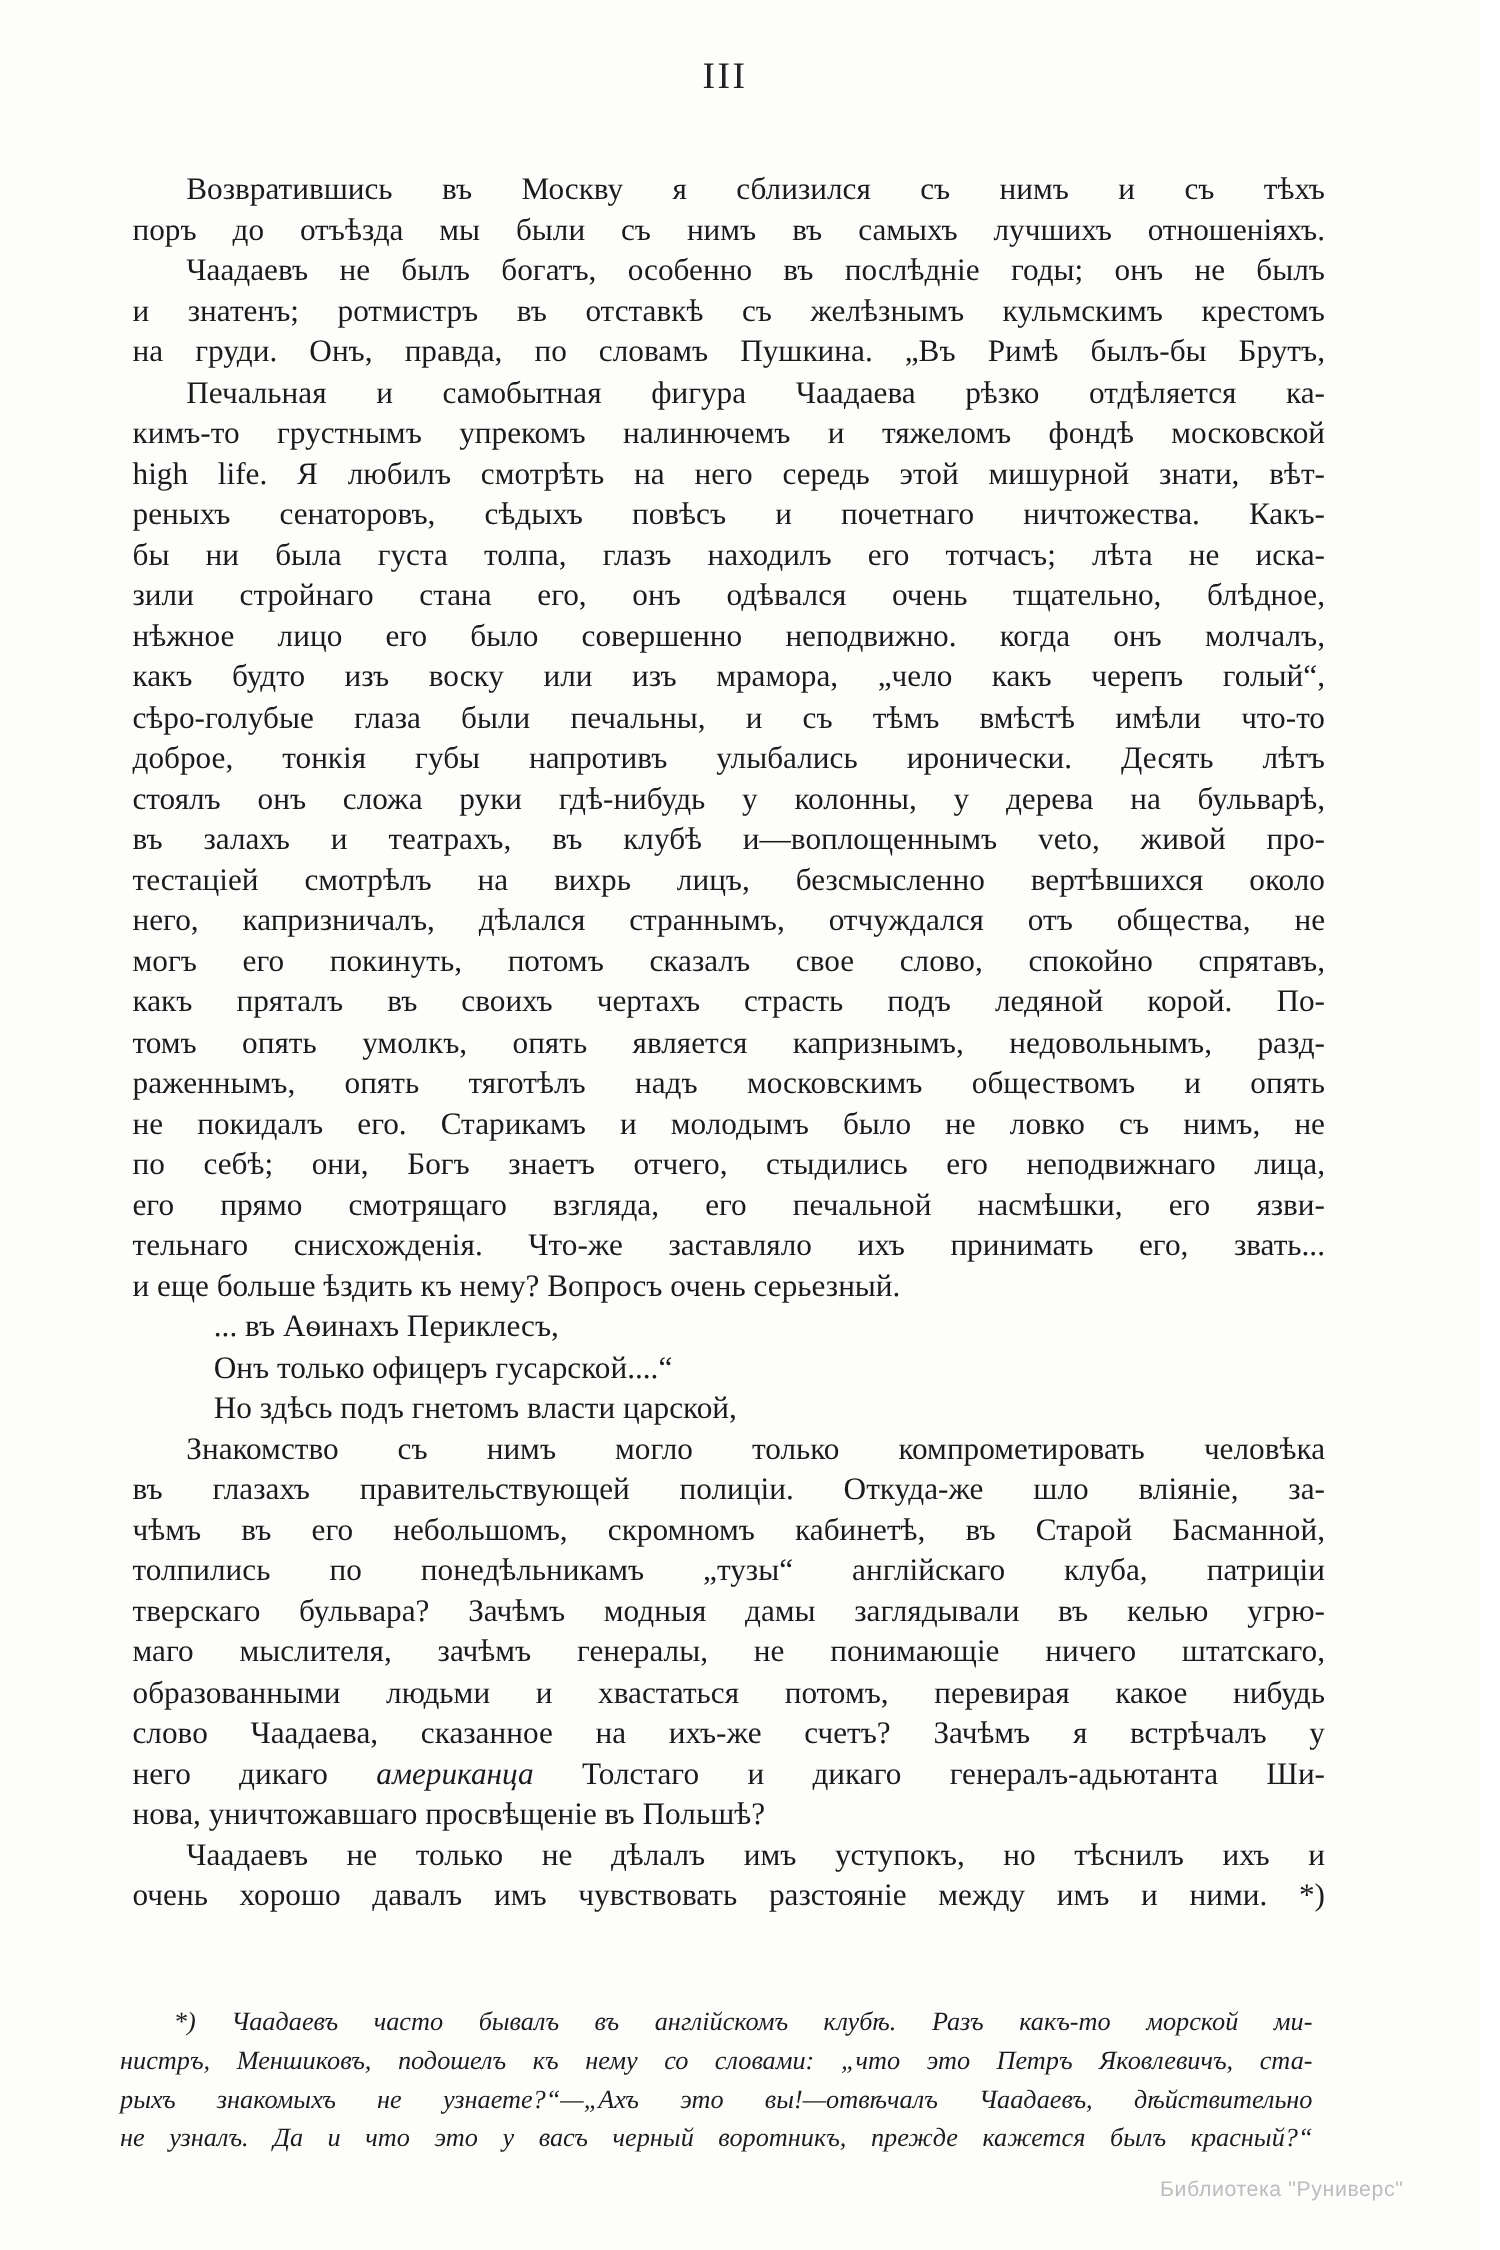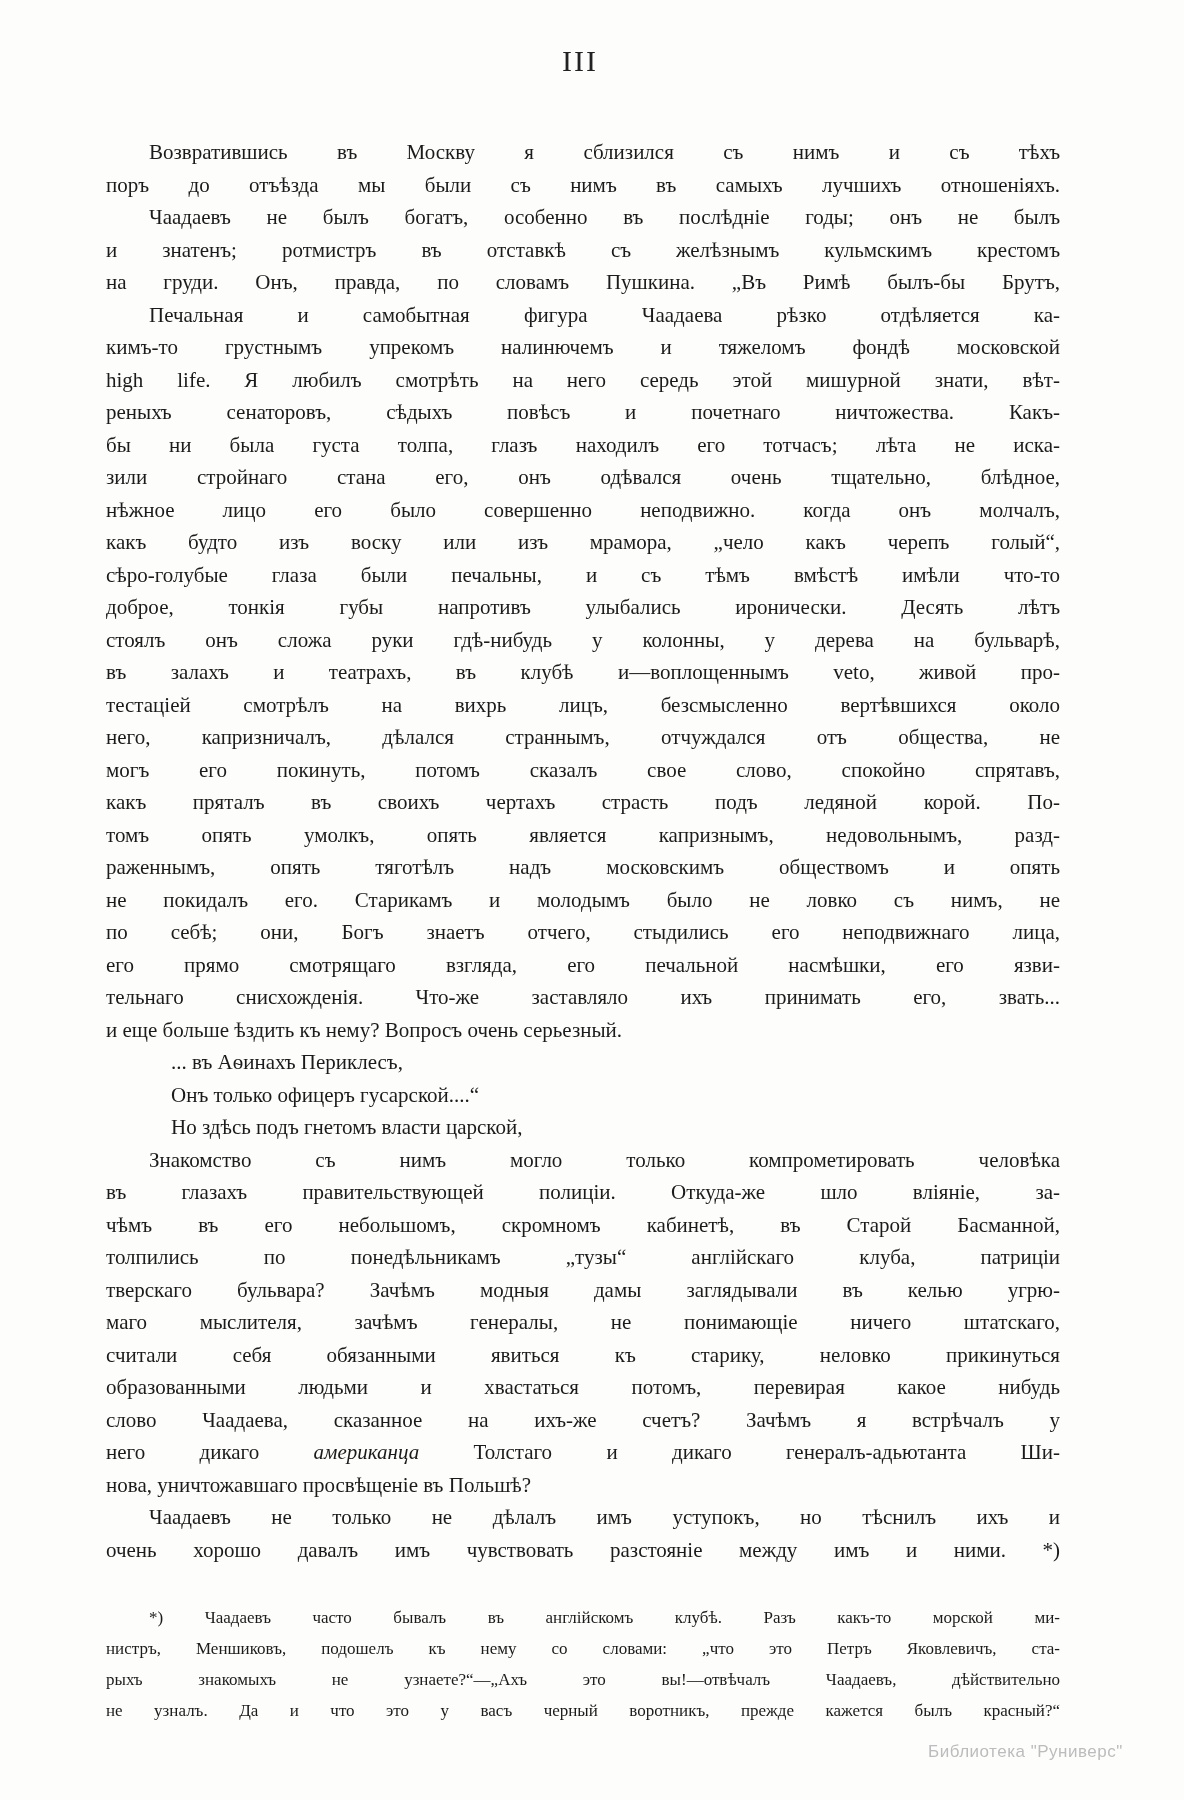--- a/index.html
+++ b/index.html
@@ -20,36 +20,37 @@
     text-align: center;
     font-size: 30px;
     letter-spacing: 2px;
     color: #222;
   }
   .text-body {
     position: absolute;
     left: 106px;
     top: 136px;
     width: 954px;
-    font-size: 21px;
+    font-size: 25px;
     line-height: 32.5px;
   }
   .para { margin: 0; }
   .poem { margin-left: 65px; }
   .line { white-space: normal; }
   .line.j { text-align: justify; text-align-last: justify; }
   .line.ind { text-indent: 43px; }
   .it { font-style: italic; }
   .footnote {
     position: absolute;
-    left: 106px;
+    left: 96px;
     top: 1602px;
     width: 954px;
-    font-size: 17px;
+    font-size: 21px;
     line-height: 31px;
+    font-style: italic;
   }
   .watermark {
     position: absolute;
     left: 928px;
     top: 1742px;
     font-family: "Liberation Sans", "DejaVu Sans", sans-serif;
     font-size: 17px;
     color: #bcbcbc;
     letter-spacing: 0.5px;
   }
@@ -100,21 +101,20 @@
         <div class="line">Онъ только офицеръ гусарской....“</div>
         <div class="line">Но здѣсь подъ гнетомъ власти царской,</div>
       </div>
       <div class="para">
         <div class="line j ind">Знакомство  съ  нимъ  могло только компрометировать человѣка</div>
         <div class="line j">въ глазахъ правительствующей полиціи. Откуда-же шло вліяніе, за-</div>
         <div class="line j">чѣмъ въ его небольшомъ, скромномъ кабинетѣ, въ Старой Басманной,</div>
         <div class="line j">толпились по понедѣльникамъ „тузы“ англійскаго клуба, патриціи</div>
         <div class="line j">тверскаго бульвара? Зачѣмъ модныя дамы заглядывали въ келью угрю-</div>
         <div class="line j">маго мыслителя, зачѣмъ генералы, не понимающіе ничего штатскаго,</div>
-        <div class="line j">считали себя обязанными явиться къ старику, неловко прикинуться</div>
         <div class="line j">образованными людьми и хвастаться потомъ, перевирая какое нибудь</div>
         <div class="line j">слово Чаадаева, сказанное на ихъ-же счетъ? Зачѣмъ я встрѣчалъ у</div>
         <div class="line j"><span>него дикаго </span><span class="it">американца</span><span> Толстаго и дикаго генералъ-адьютанта Ши-</span></div>
         <div class="line">нова, уничтожавшаго просвѣщеніе въ Польшѣ?</div>
       </div>
       <div class="para">
         <div class="line j ind">Чаадаевъ не только не дѣлалъ имъ уступокъ, но тѣснилъ ихъ и</div>
         <div class="line j">очень хорошо давалъ имъ чувствовать разстояніе между имъ и ними. *)</div>
       </div>
     </div>

